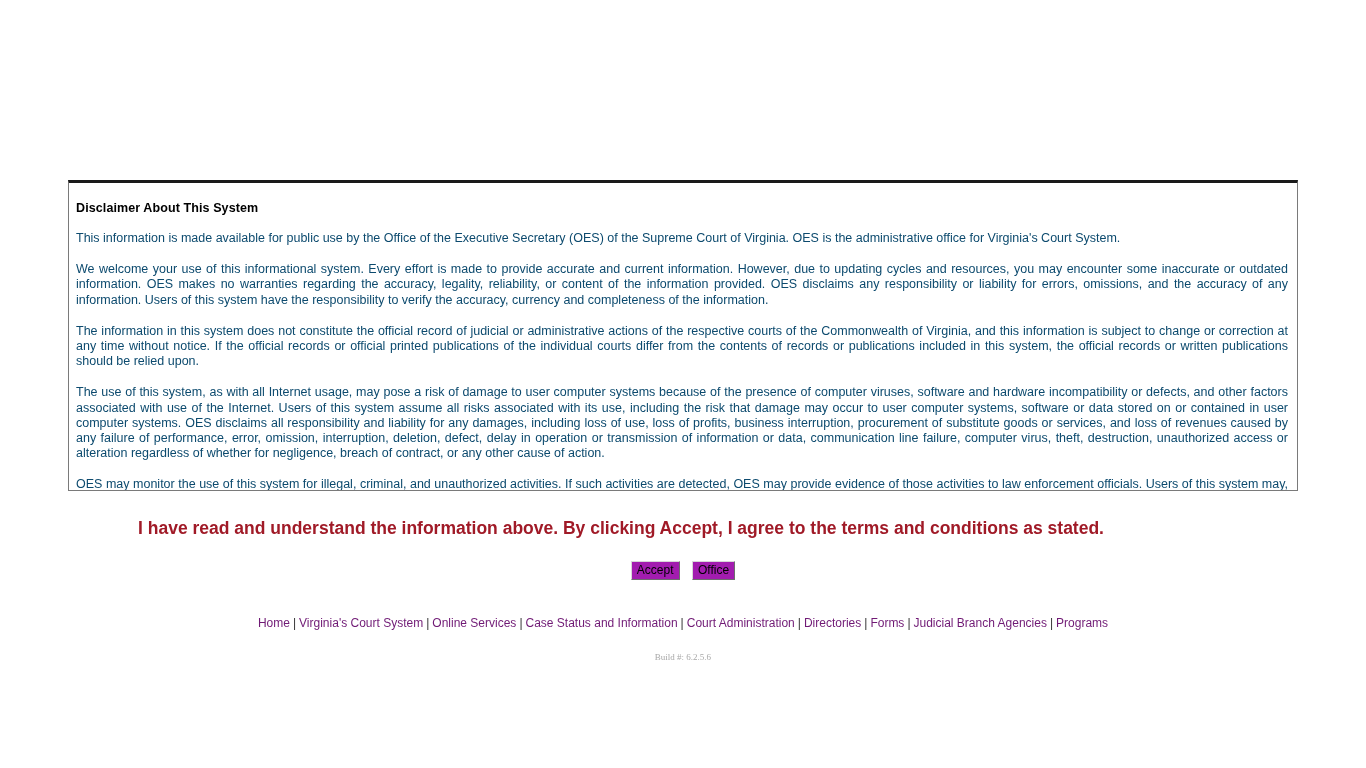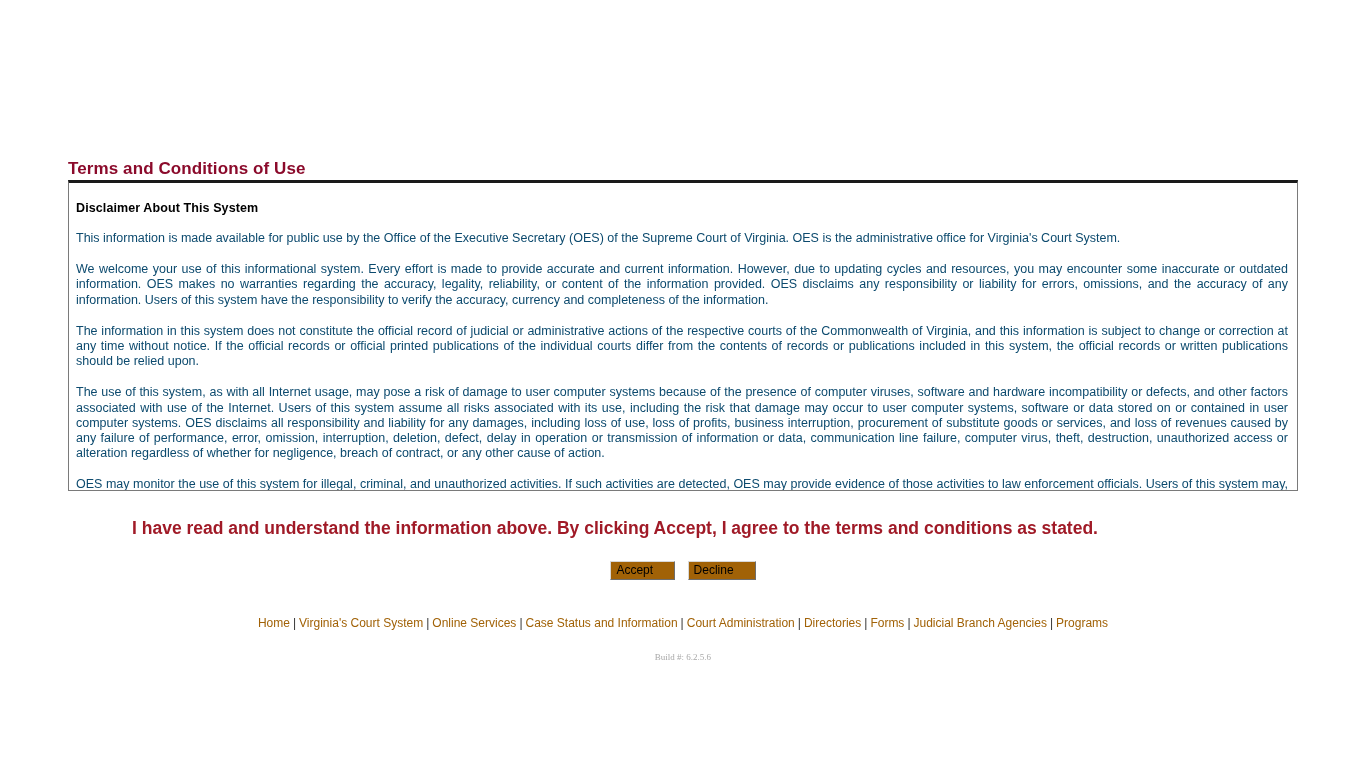--- a/index.html
+++ b/index.html
@@ -65,63 +65,63 @@
     margin: 0 0 16px 0;
     color: #0c4a6e;
   }
   .terms-para:last-child {
     margin-bottom: 0;
   }
 
   
   .accept-statement {
     position: absolute;
-    left: 10px;
+    left: 16px;
     top: 518px;
     width: 1210px;
     text-align: center;
     font-size: 17.5px;
     font-weight: bold;
     color: #a01a27;
   }
 
   
   .button-row {
     position: absolute;
     left: 0;
     top: 560px;
     width: 1366px;
     text-align: center;
   }
   .btn {
     font-family: "Liberation Sans", sans-serif;
     font-size: 12px;
     color: #000000;
-    background: #a16207;
+    background: #a21caf;
     border: 1px solid #6e6e6e;
     border-top-color: #d8d8d8;
     border-left-color: #d8d8d8;
-    padding: 1px 21px 2px 5px;
+    padding: 1px 5px 2px 5px;
     margin: 0 4px;
     line-height: 14px;
     cursor: pointer;
   }
 
   
   .footer-links {
     position: absolute;
     left: 0;
     top: 616px;
     width: 1366px;
     text-align: center;
     font-size: 12px;
     color: #333333;
   }
   .footer-links a {
-    color: #a16207;
+    color: #701a75;
     text-decoration: none;
   }
   .footer-sep {
     color: #333333;
     padding: 0 3px;
   }
 
   
   .build-number {
     position: absolute;
@@ -132,37 +132,36 @@
     font-size: 9px;
     color: #a8a8a8;
     font-family: Liberation Serif, serif;
   }
 </style>
 </head>
 <body>
 
 <div class="page">
 
-  <h1 class="page-title">Terms and Conditions of Use</h1>
 
   <div class="terms-box">
     <div class="terms-inner">
       <div class="terms-heading">Disclaimer About This System</div>
       <p class="terms-para">This information is made available for public use by the Office of the Executive Secretary (OES) of the Supreme Court of Virginia. OES is the administrative office for Virginia's Court System.</p>
       <p class="terms-para">We welcome your use of this informational system. Every effort is made to provide accurate and current information. However, due to updating cycles and resources, you may encounter some inaccurate or outdated information. OES makes no warranties regarding the accuracy, legality, reliability, or content of the information provided. OES disclaims any responsibility or liability for errors, omissions, and the accuracy of any information. Users of this system have the responsibility to verify the accuracy, currency and completeness of the information.</p>
       <p class="terms-para">The information in this system does not constitute the official record of judicial or administrative actions of the respective courts of the Commonwealth of Virginia, and this information is subject to change or correction at any time without notice. If the official records or official printed publications of the individual courts differ from the contents of records or publications included in this system, the official records or written publications should be relied upon.</p>
       <p class="terms-para">The use of this system, as with all Internet usage, may pose a risk of damage to user computer systems because of the presence of computer viruses, software and hardware incompatibility or defects, and other factors associated with use of the Internet. Users of this system assume all risks associated with its use, including the risk that damage may occur to user computer systems, software or data stored on or contained in user computer systems. OES disclaims all responsibility and liability for any damages, including loss of use, loss of profits, business interruption, procurement of substitute goods or services, and loss of revenues caused by any failure of performance, error, omission, interruption, deletion, defect, delay in operation or transmission of information or data, communication line failure, computer virus, theft, destruction, unauthorized access or alteration regardless of whether for negligence, breach of contract, or any other cause of action.</p>
       <p class="terms-para">OES may monitor the use of this system for illegal, criminal, and unauthorized activities. If such activities are detected, OES may provide evidence of those activities to law enforcement officials. Users of this system may, at any time and without notice, be monitored by OES. OES reserves the right to modify this system at any time. Continued use of the disclaimer acknowledges acceptance of all terms therefrom, as revised.</p>
     </div>
   </div>
 
   <div class="accept-statement">I have read and understand the information above. By clicking Accept, I agree to the terms and conditions as stated.</div>
 
   <div class="button-row">
     <button class="btn" type="button">Accept</button>
-    <button class="btn" type="button">Decline</button>
+    <button class="btn" type="button">Office</button>
   </div>
 
   <div class="footer-links"><a href="#">Home</a><span class="footer-sep">|</span><a href="#">Virginia's Court System</a><span class="footer-sep">|</span><a href="#">Online Services</a><span class="footer-sep">|</span><a href="#">Case Status and Information</a><span class="footer-sep">|</span><a href="#">Court Administration</a><span class="footer-sep">|</span><a href="#">Directories</a><span class="footer-sep">|</span><a href="#">Forms</a><span class="footer-sep">|</span><a href="#">Judicial Branch Agencies</a><span class="footer-sep">|</span><a href="#">Programs</a></div>
 
   <div class="build-number">Build #: 6.2.5.6</div>
 
 </div>
 
 </body></html>

